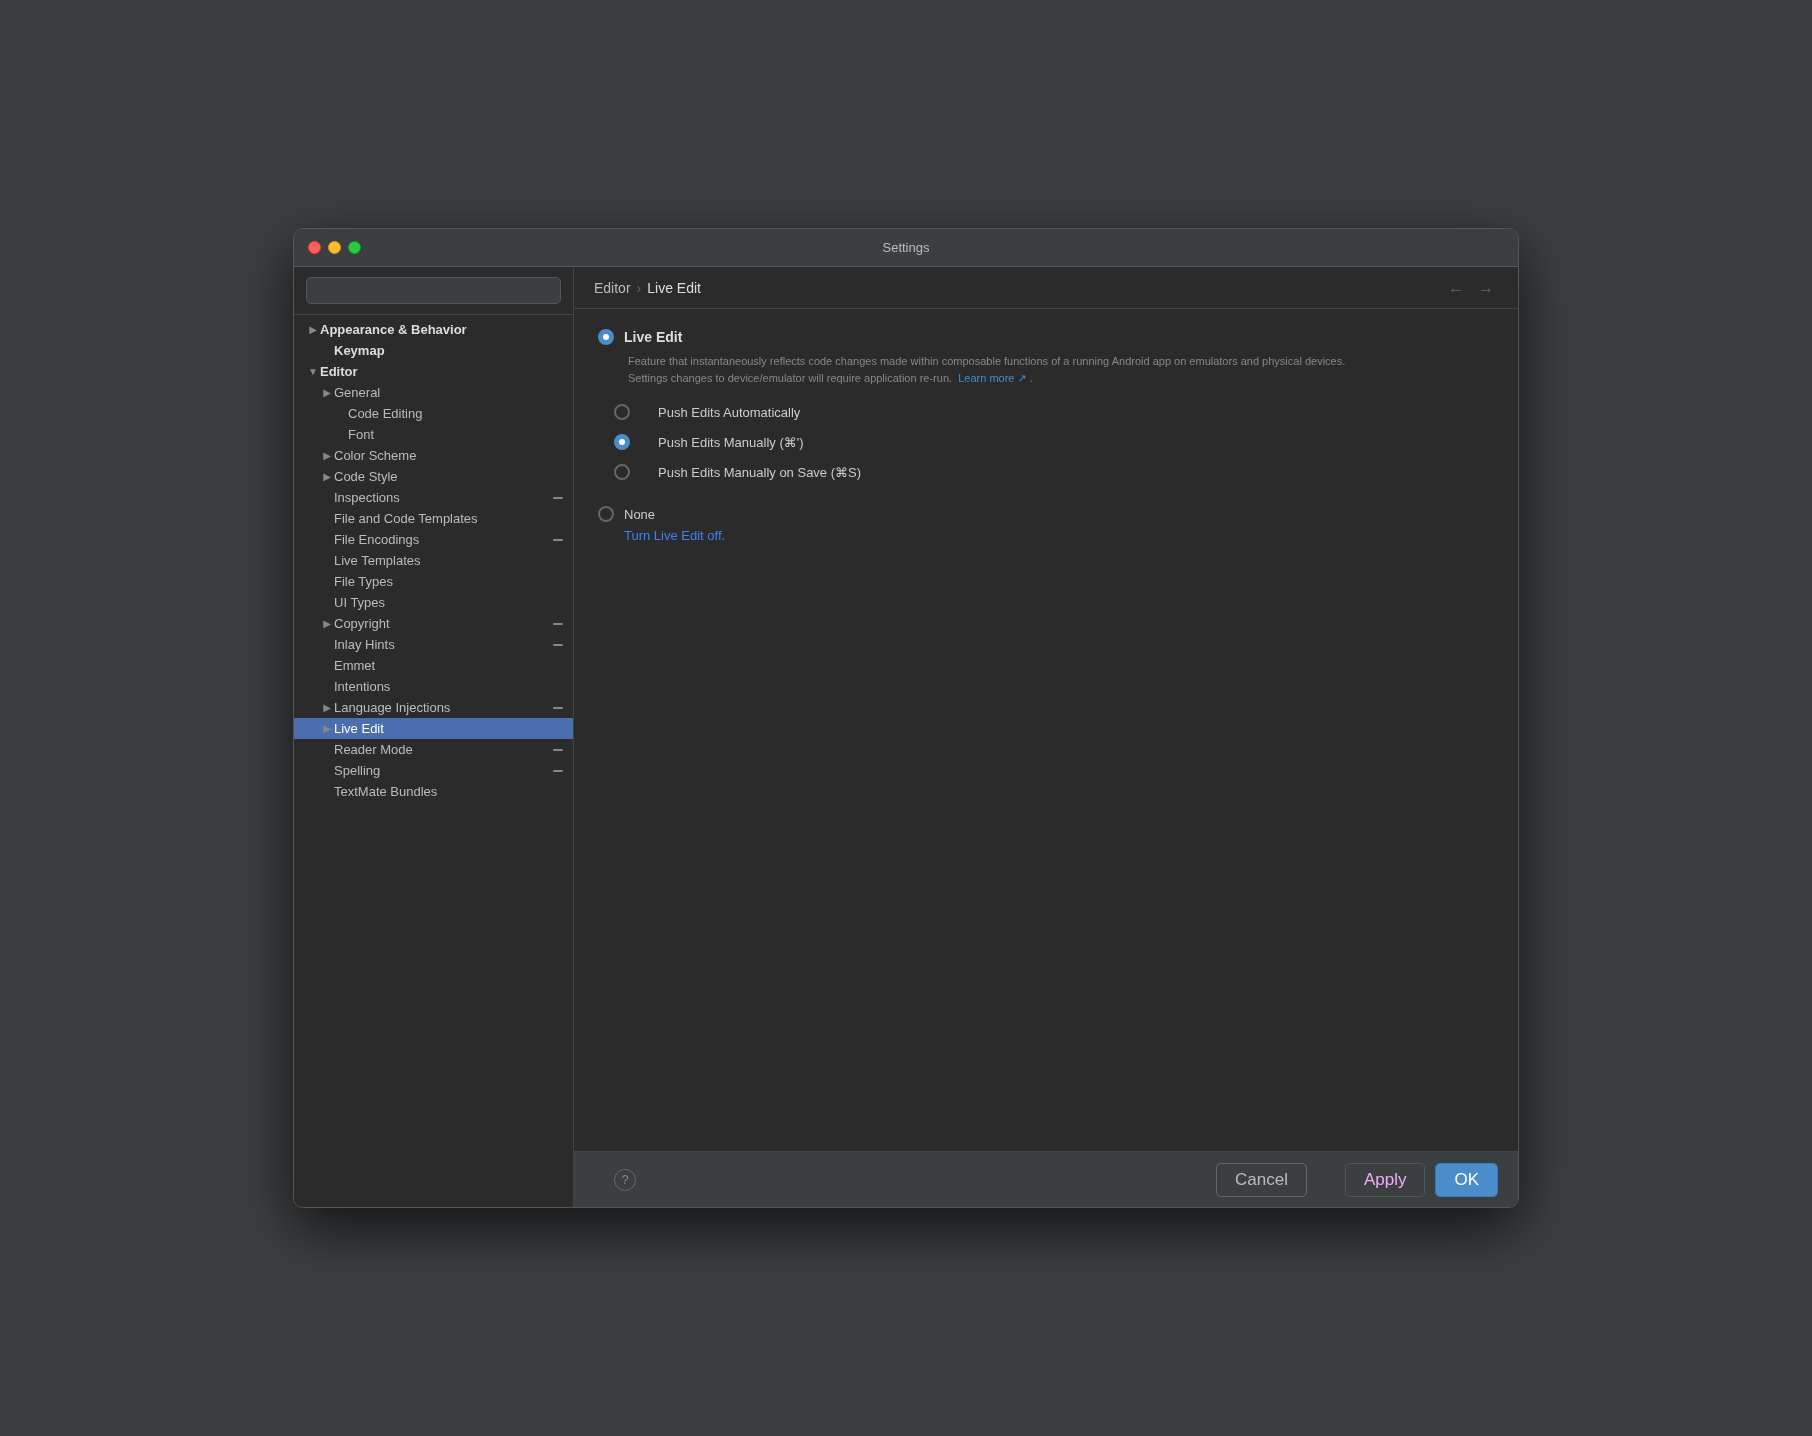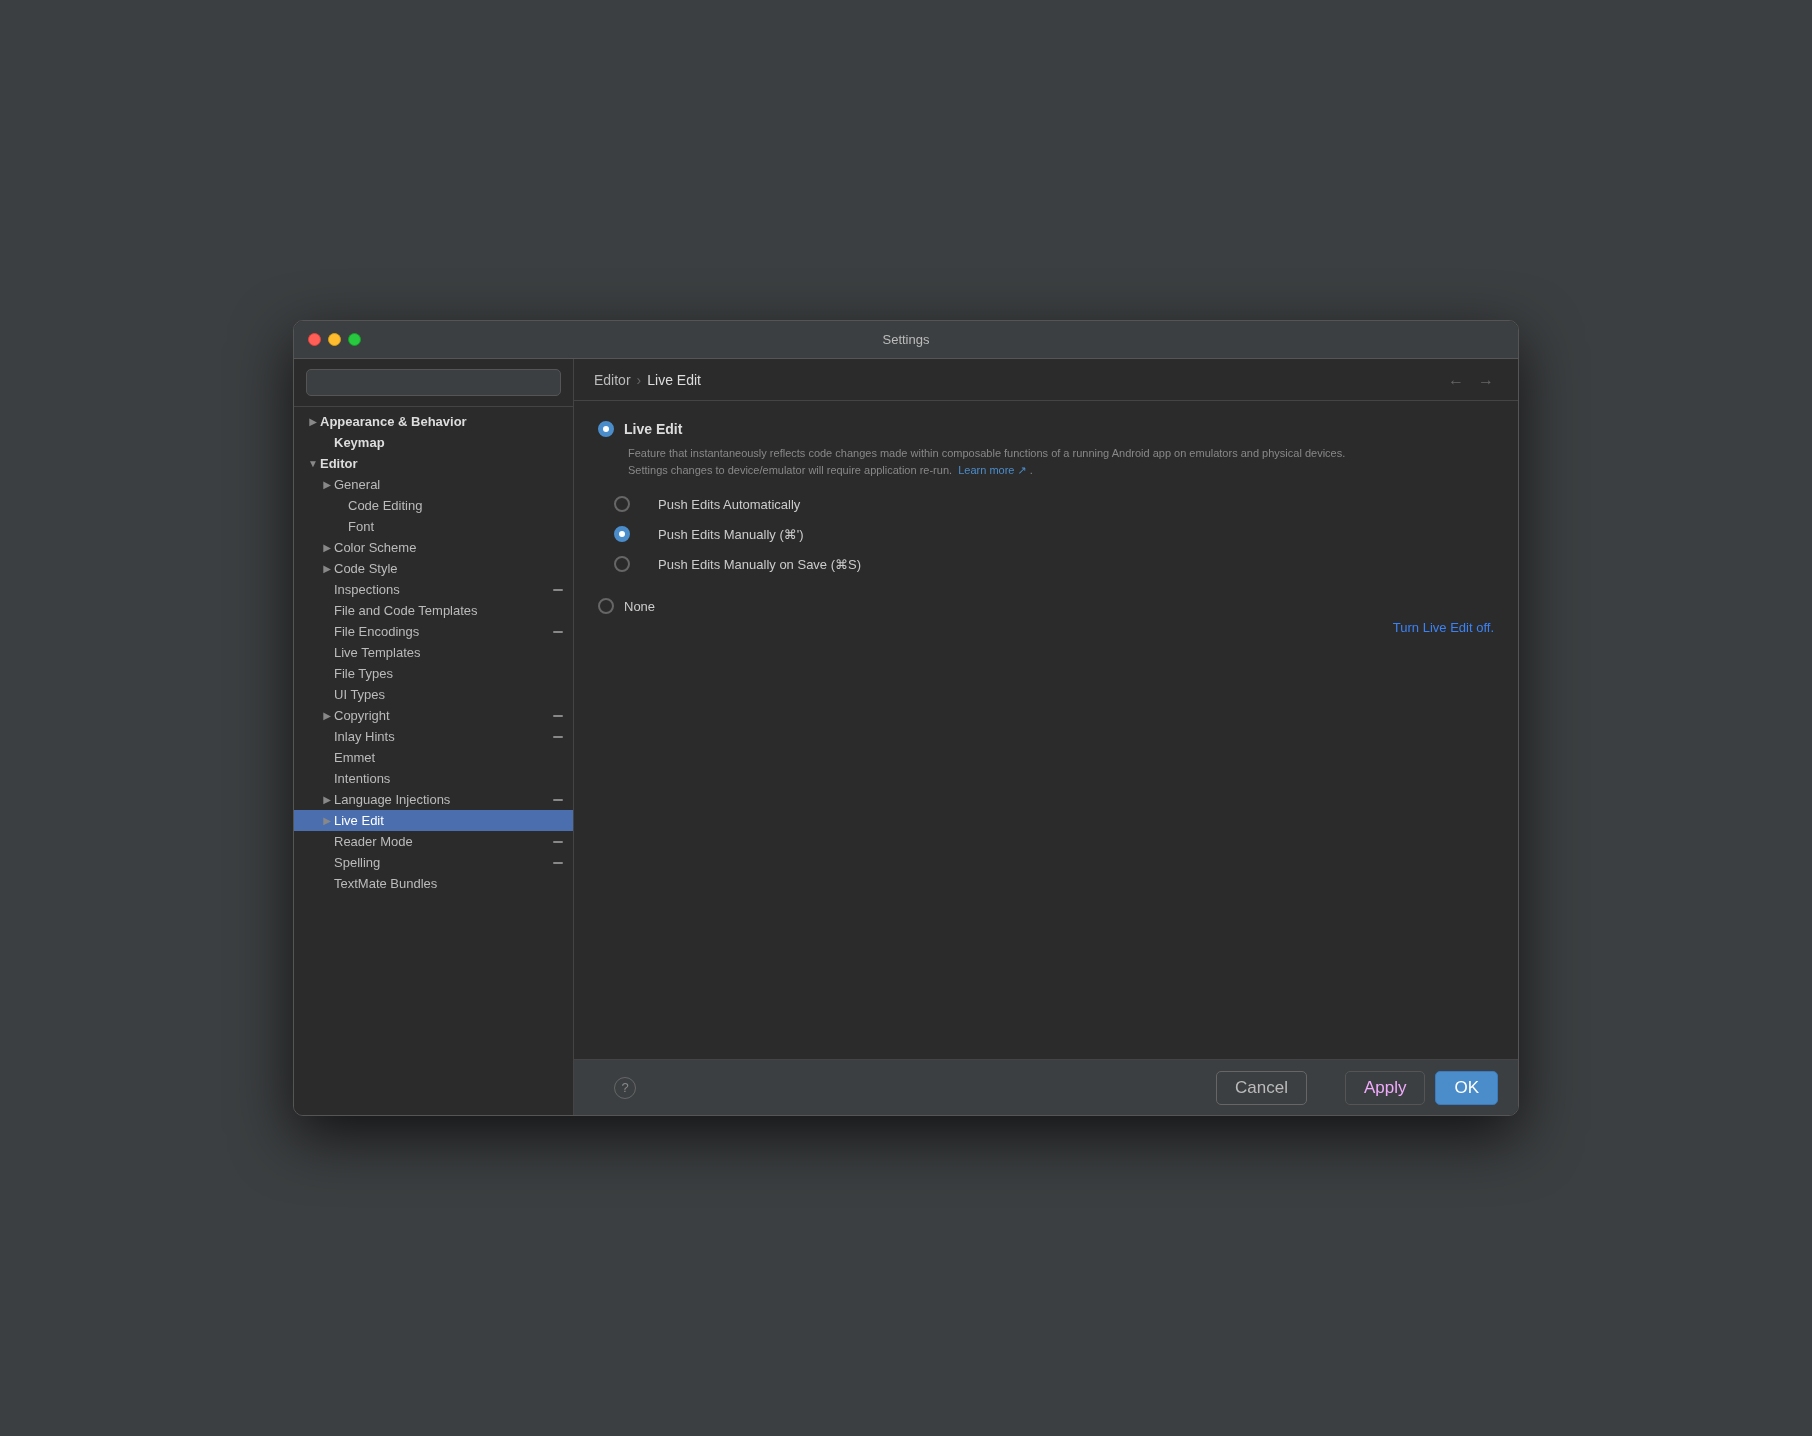--- a/index.html
+++ b/index.html
@@ -10,21 +10,21 @@
       display: flex;
       justify-content: center;
       align-items: center;
       width: 1812px;
       height: 1436px;
       overflow: hidden;
     }
 
     .window {
       width: 1226px;
-      height: 796px;
+      height: 980px;
       background: #2b2b2b;
       border-radius: 10px;
       display: flex;
       flex-direction: column;
       overflow: hidden;
       box-shadow: 0 20px 60px rgba(0,0,0,0.7);
       border: 1px solid #555;
     }
 
     .titlebar {
@@ -295,21 +295,20 @@
       background: white;
     }
 
     .radio-label {
       font-size: 13px;
       color: #ccc;
     }
 
     .none-section {
       margin-top: 24px;
-      text-align: right;
     }
 
     .none-row {
       display: flex;
       align-items: center;
       gap: 10px;
       margin-bottom: 6px;
     }
 
     .none-desc {

